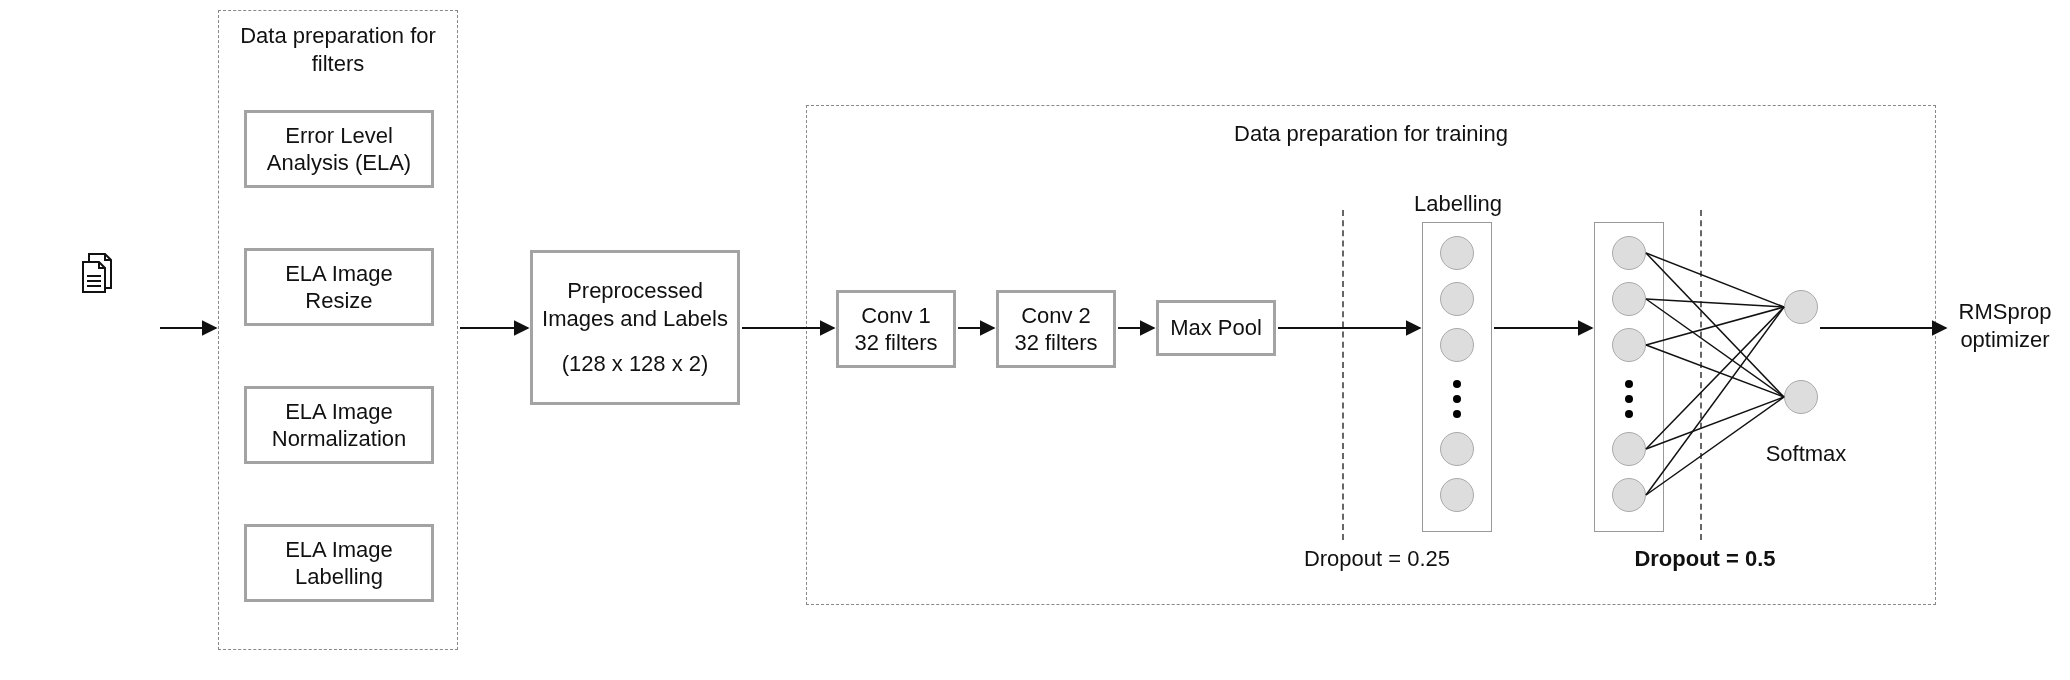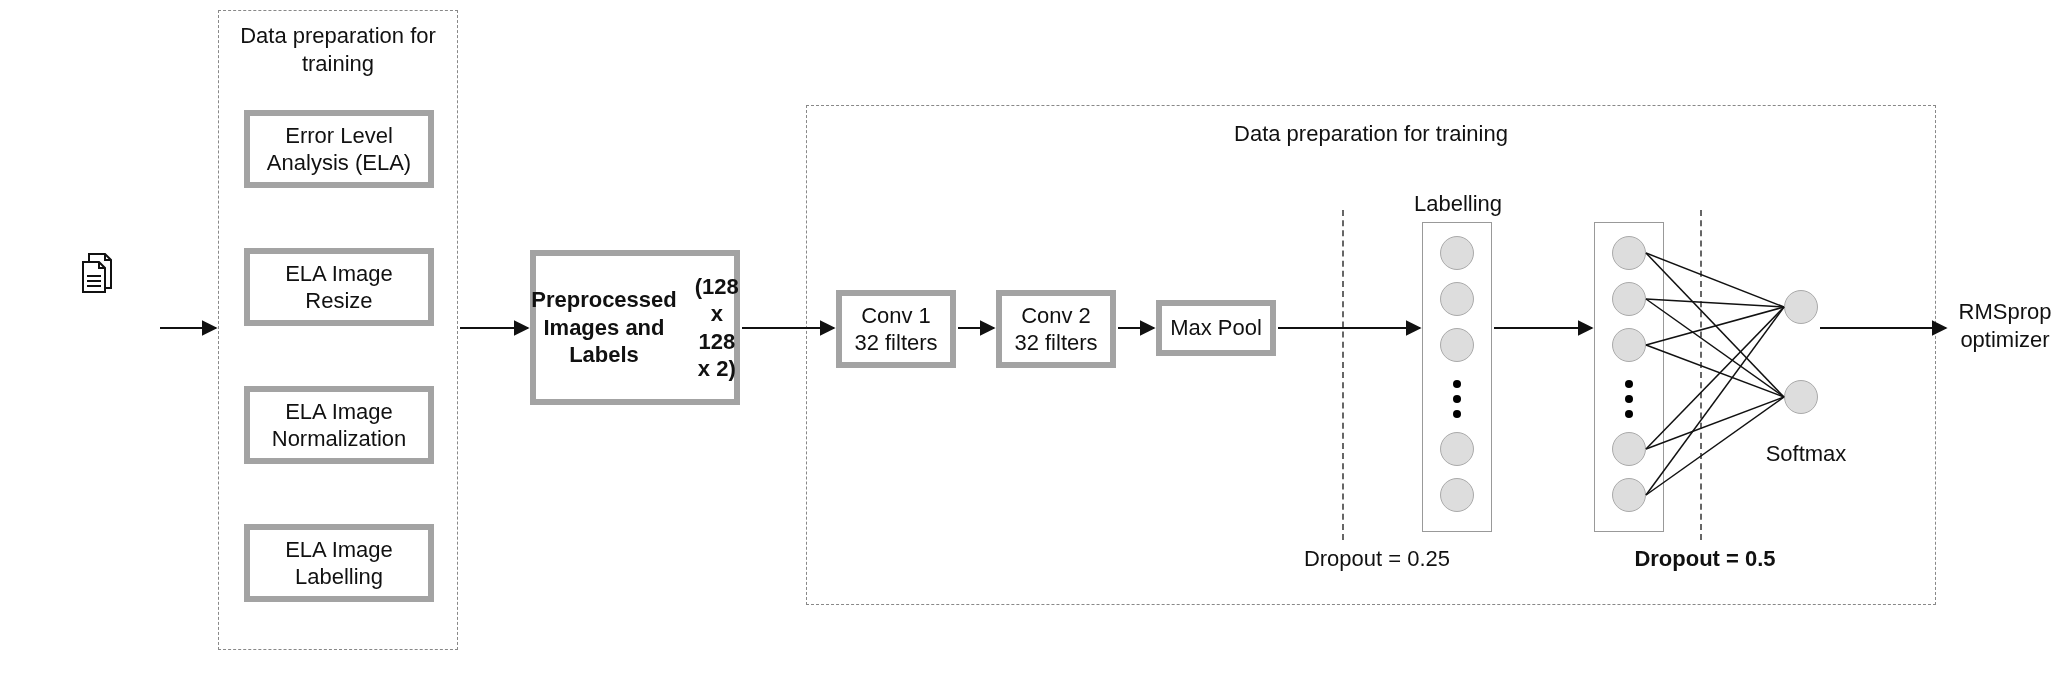--- a/index.html
+++ b/index.html
@@ -1,20 +1,20 @@
 <!DOCTYPE html>
 <html><head>
 <meta charset="utf-8">
 <style>
   * { box-sizing: border-box; margin: 0; padding: 0; }
   html, body { width: 2070px; height: 680px; font-family: Arial, Helvetica, sans-serif; background: #fff; color: #111; }
   .canvas { position: relative; width: 2070px; height: 680px; }
 
   .label { position: absolute; font-size: 22px; text-align: center; line-height: 1.25; }
-  .box { position: absolute; border: 6px solid #a3a3a3; font-size: 22px; display: flex; align-items: center; justify-content: center; text-align: center; padding: 4px 6px; line-height: 1.25; }
+  .box { position: absolute; border: 3px solid #a3a3a3; font-size: 22px; display: flex; align-items: center; justify-content: center; text-align: center; padding: 4px 6px; line-height: 1.25; }
   .dashed-box { position: absolute; border: 1.5px dashed #888; }
   .dashed-vline { position: absolute; border-left: 2px dashed #666; width: 0; }
   .nnbox { position: absolute; border: 1px solid #999; }
 
   .node { position: absolute; width: 34px; height: 34px; border-radius: 50%; background: #ddd; border: 1px solid #aaa; }
   .dot { position: absolute; width: 8px; height: 8px; border-radius: 50%; background: #000; }
 
   svg.overlay { position: absolute; left: 0; top: 0; width: 2070px; height: 680px; pointer-events: none; }
 </style>
 </head>
@@ -30,32 +30,32 @@
       <path d="M24 12 v6 h6"></path>
       <line x1="12" y1="26" x2="26" y2="26"></line>
       <line x1="12" y1="31" x2="26" y2="31"></line>
       <line x1="12" y1="36" x2="26" y2="36"></line>
     </g>
   </svg>
 </div>
 
 <div class="dashed-box" style="left:218px; top:10px; width:240px; height:640px;"></div>
 <div class="label" style="left:218px; top:22px; width:240px; white-space:pre-line; font-size:22px;">Data preparation for
-training</div>
+filters</div>
 
 <div class="box" style="left:244px; top:110px; width:190px; height:78px; white-space:pre-line;">Error Level
 Analysis (ELA)</div>
 <div class="box" style="left:244px; top:248px; width:190px; height:78px; white-space:pre-line;">ELA Image
 Resize</div>
 <div class="box" style="left:244px; top:386px; width:190px; height:78px; white-space:pre-line;">ELA Image
 Normalization</div>
 <div class="box" style="left:244px; top:524px; width:190px; height:78px; white-space:pre-line;">ELA Image
 Labelling</div>
 
-<div class="box" style="left:530px; top:250px; width:210px; height:155px; flex-direction:row; gap:18px;font-weight:bold;">
+<div class="box" style="left:530px; top:250px; width:210px; height:155px; flex-direction:column; gap:18px;">
   <div style="white-space:pre-line;">Preprocessed
 Images and Labels</div>
   <div>(128 x 128 x 2)</div>
 </div>
 
 <div class="dashed-box" style="left:806px; top:105px; width:1130px; height:500px;"></div>
 <div class="label" style="left:806px; top:120px; width:1130px;">Data preparation for training</div>
 
 <div class="box" style="left:836px; top:290px; width:120px; height:78px; white-space:pre-line;">Conv 1
 32 filters</div>

